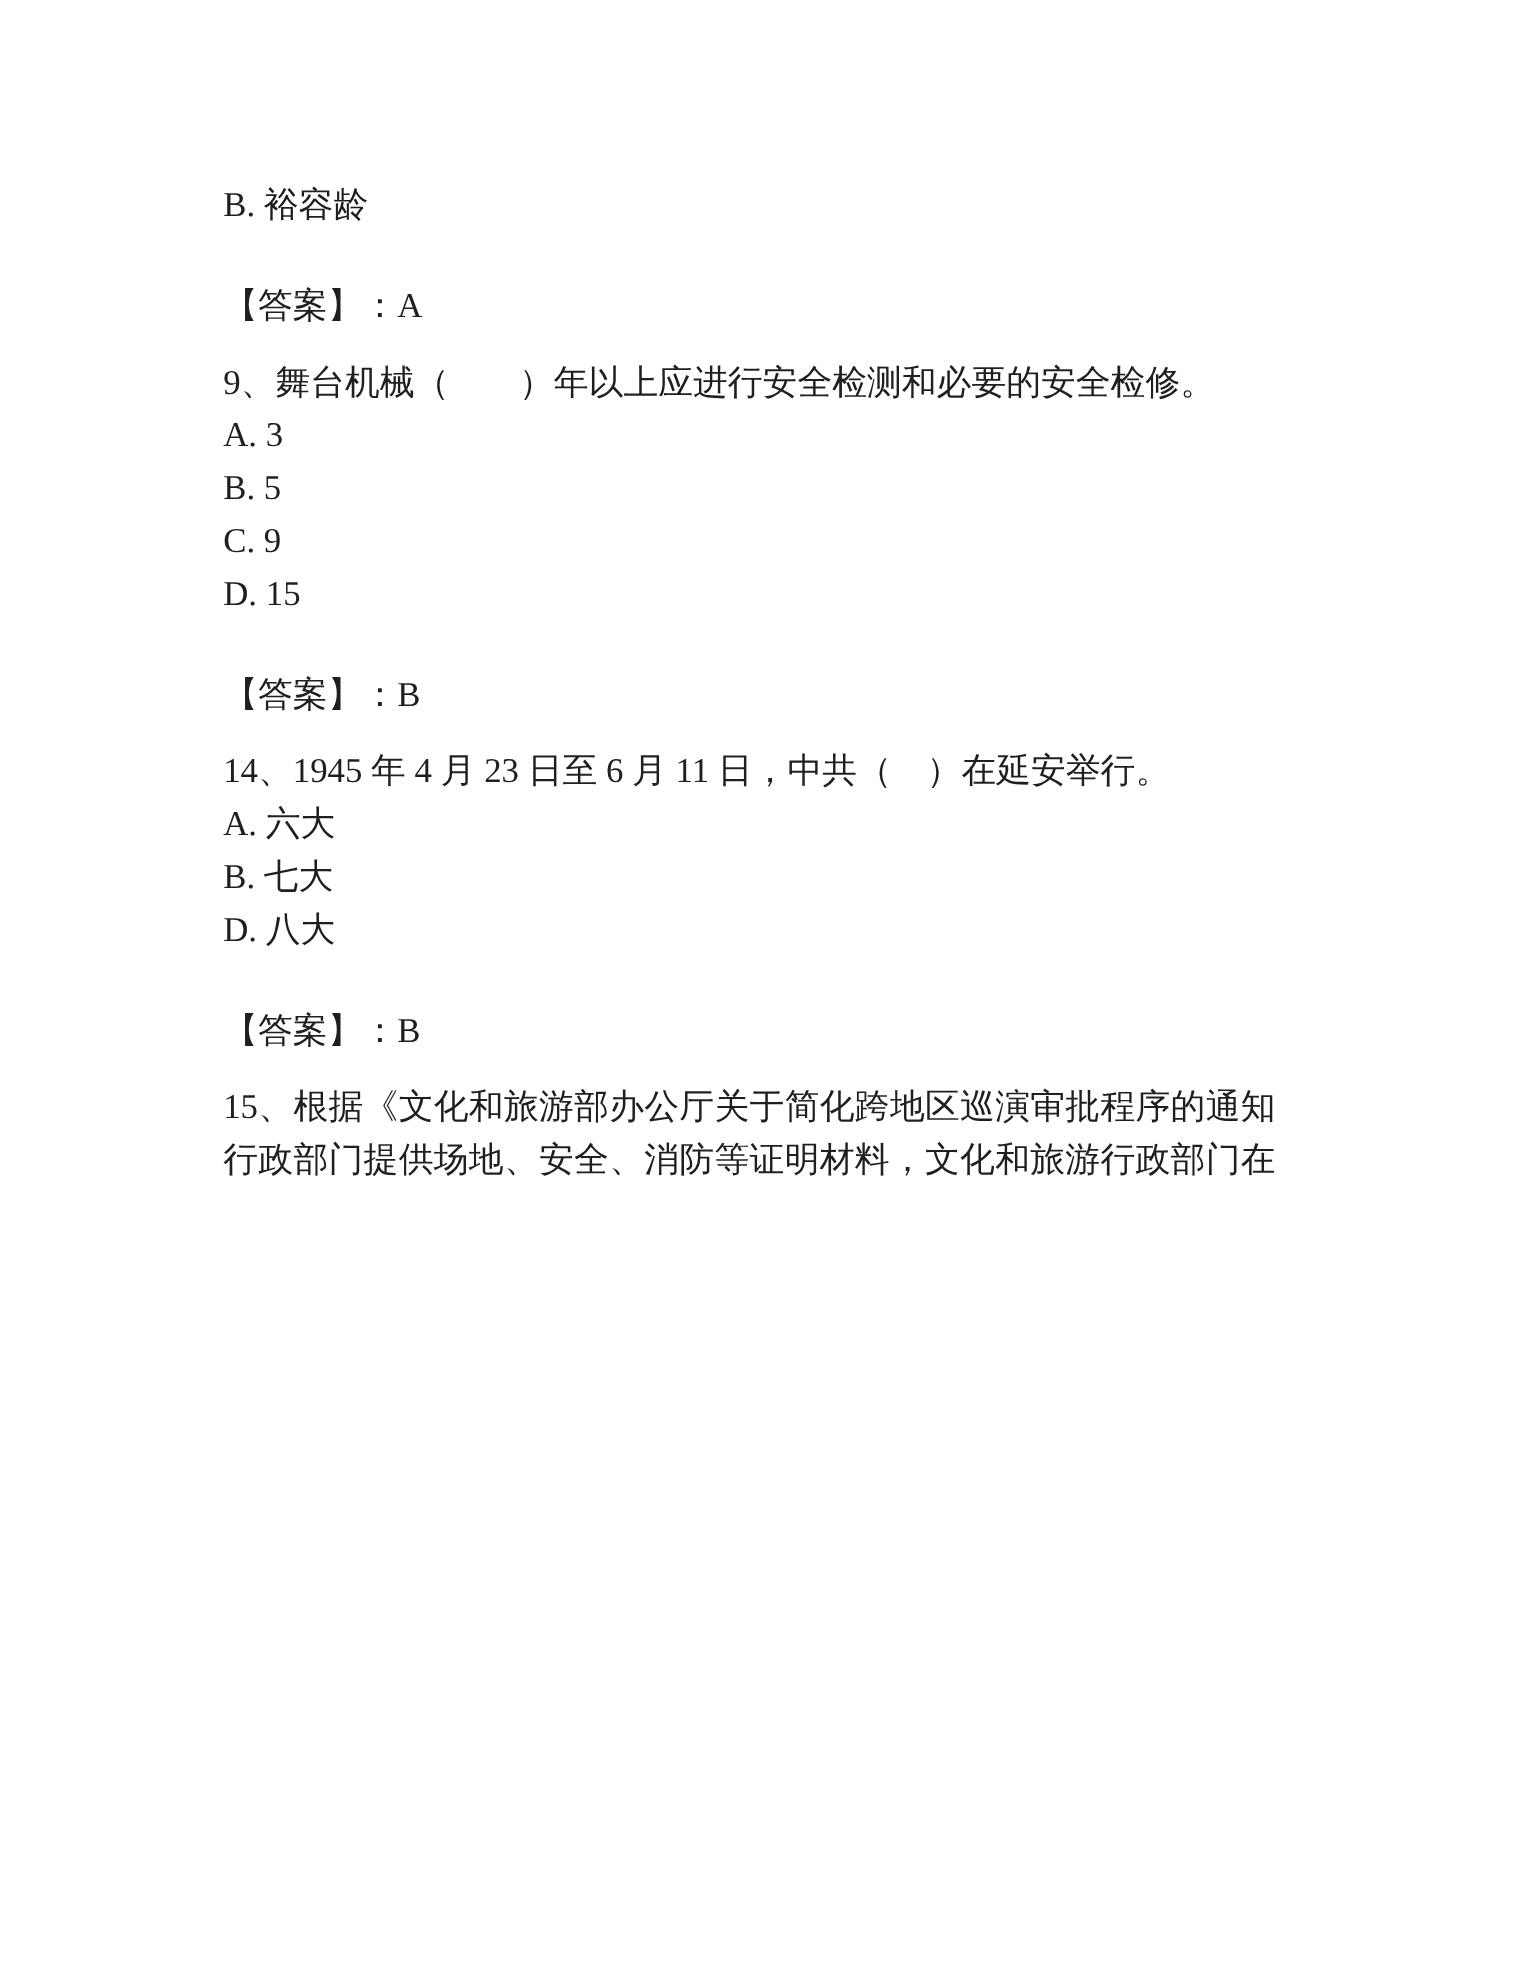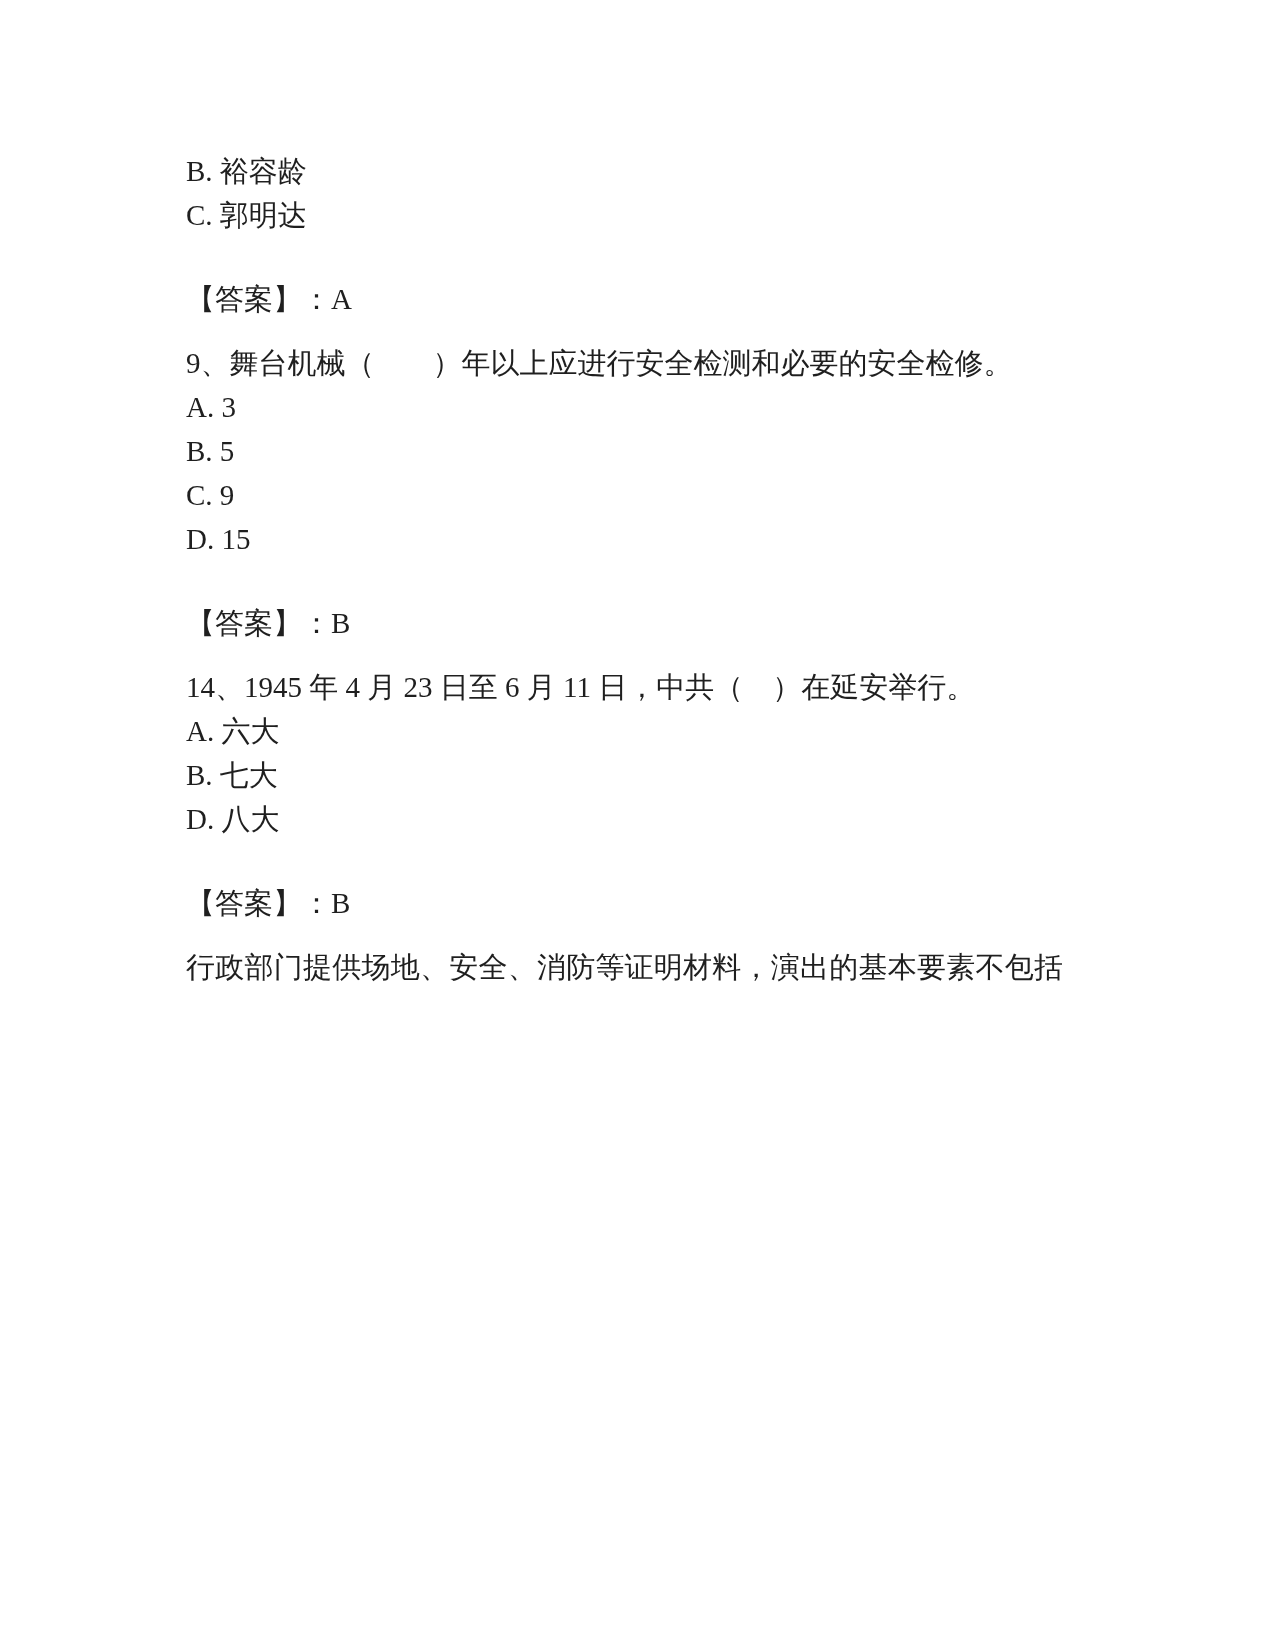--- a/index.html
+++ b/index.html
@@ -44,35 +44,35 @@
     margin-bottom: 20px;
   }
 </style>
 </head>
 <body>
 
 <div class="page">
   <main class="doc" id="doc">
       <section class="question-block">
         <div class="option-line">B. 裕容龄</div>
-        <div class="option-line">C. 郭明达</div>
         <div class="answer-line">【答案】：A</div>
       </section>
       <section class="question-block">
         <div class="stem-line">9、舞台机械（　　）年以上应进行安全检测和必要的安全检修。</div>
         <div class="option-line">A. 3</div>
         <div class="option-line">B. 5</div>
         <div class="option-line">C. 9</div>
         <div class="option-line">D. 15</div>
         <div class="answer-line">【答案】：B</div>
       </section>
       <section class="question-block">
         <div class="stem-line">14、1945 年 4 月 23 日至 6 月 11 日，中共（　）在延安举行。</div>
         <div class="option-line">A. 六大</div>
         <div class="option-line">B. 七大</div>
         <div class="option-line">D. 八大</div>
         <div class="answer-line">【答案】：B</div>
       </section>
       <section class="question-block">
-        <div class="stem-line justify">行政部门提供场地、安全、消防等证明材料，演出的基本要素不包括</div>
+        <div class="stem-line justify">15、根据《文化和旅游部办公厅关于简化跨地区巡演审批程序的通知</div>
+        <div class="stem-line justify">行政部门提供场地、安全、消防等证明材料，文化和旅游行政部门在</div>
       </section>
     </main>
 </div>
 
 </body></html>

